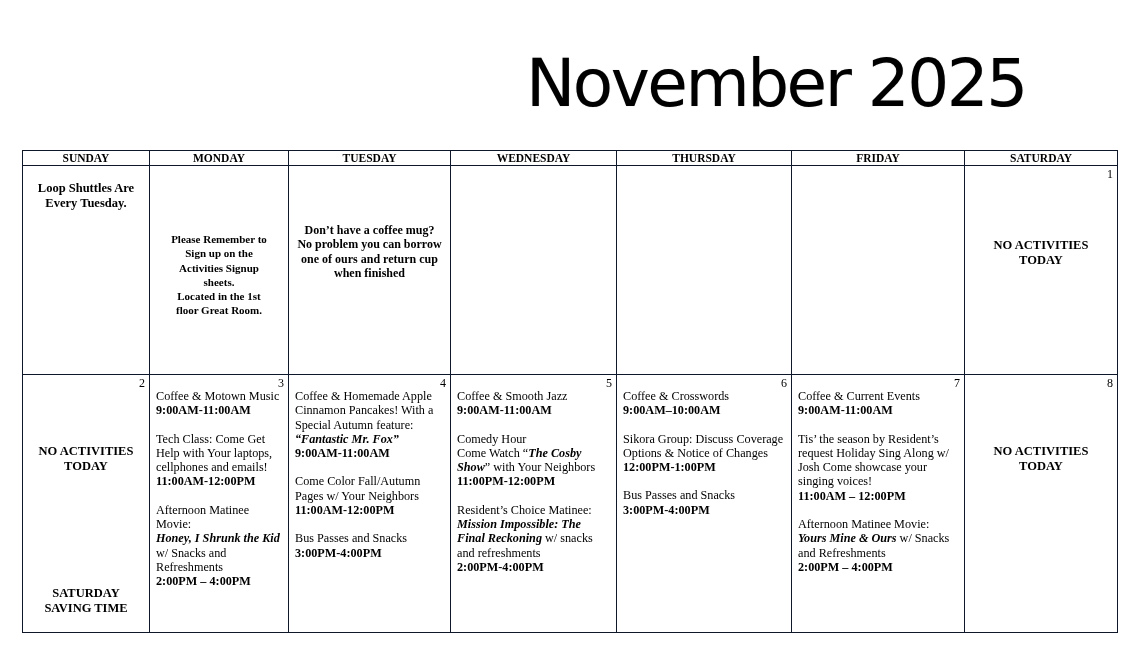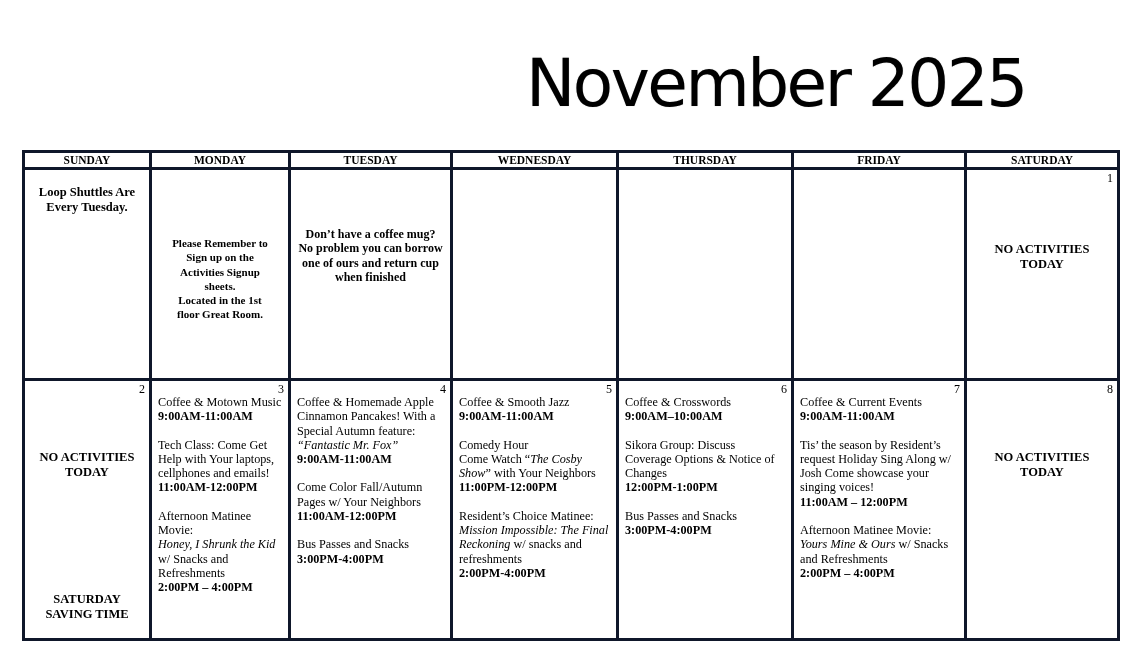--- a/index.html
+++ b/index.html
@@ -12,31 +12,31 @@
   .hdr-title {
     position:absolute; left:526px; top:44px;
     font-family:"DejaVu Sans", sans-serif; font-weight:normal; font-size:66px;
     line-height:80px; letter-spacing:-2.5px; text-shadow:0 0 1px rgba(0,0,0,0.3);
   }
   table.cal {
     position:absolute; left:22px; top:150px; width:1095px;
     border-collapse:collapse; table-layout:fixed;
     font-family:"Liberation Serif", serif;
   }
-  table.cal th, table.cal td { border:3px solid #0f172a; padding:0; vertical-align:top; }
+  table.cal th, table.cal td { border:1px solid #0f172a; padding:0; vertical-align:top; }
   table.cal th { height:14px; font-size:11.5px; font-weight:bold; text-align:center; line-height:14px; }
   tr.row1 td { height:208px; }
   tr.row2 td { height:257px; }
   .cell { position:relative; height:100%; }
   .daynum { position:absolute; right:4px; top:1px; font-size:12px; line-height:14px; }
   .note { position:absolute; left:2px; right:2px; text-align:center; font-weight:bold; font-size:12.5px; line-height:14.5px; }
   .events { padding:14px 6px 0 6px; font-size:12.2px; line-height:14.3px; }
   .event { margin-bottom:14px; }
   .time { font-weight:bold; }
-  .bi { font-weight:normal; font-style:italic; }
+  .bi { font-weight:bold; font-style:italic; }
 </style>
 </head>
 <body>
 
 <div class="hdr-left">
 </div>
 <div class="hdr-title">November 2025</div>
 
 <table class="cal">
   <colgroup>

